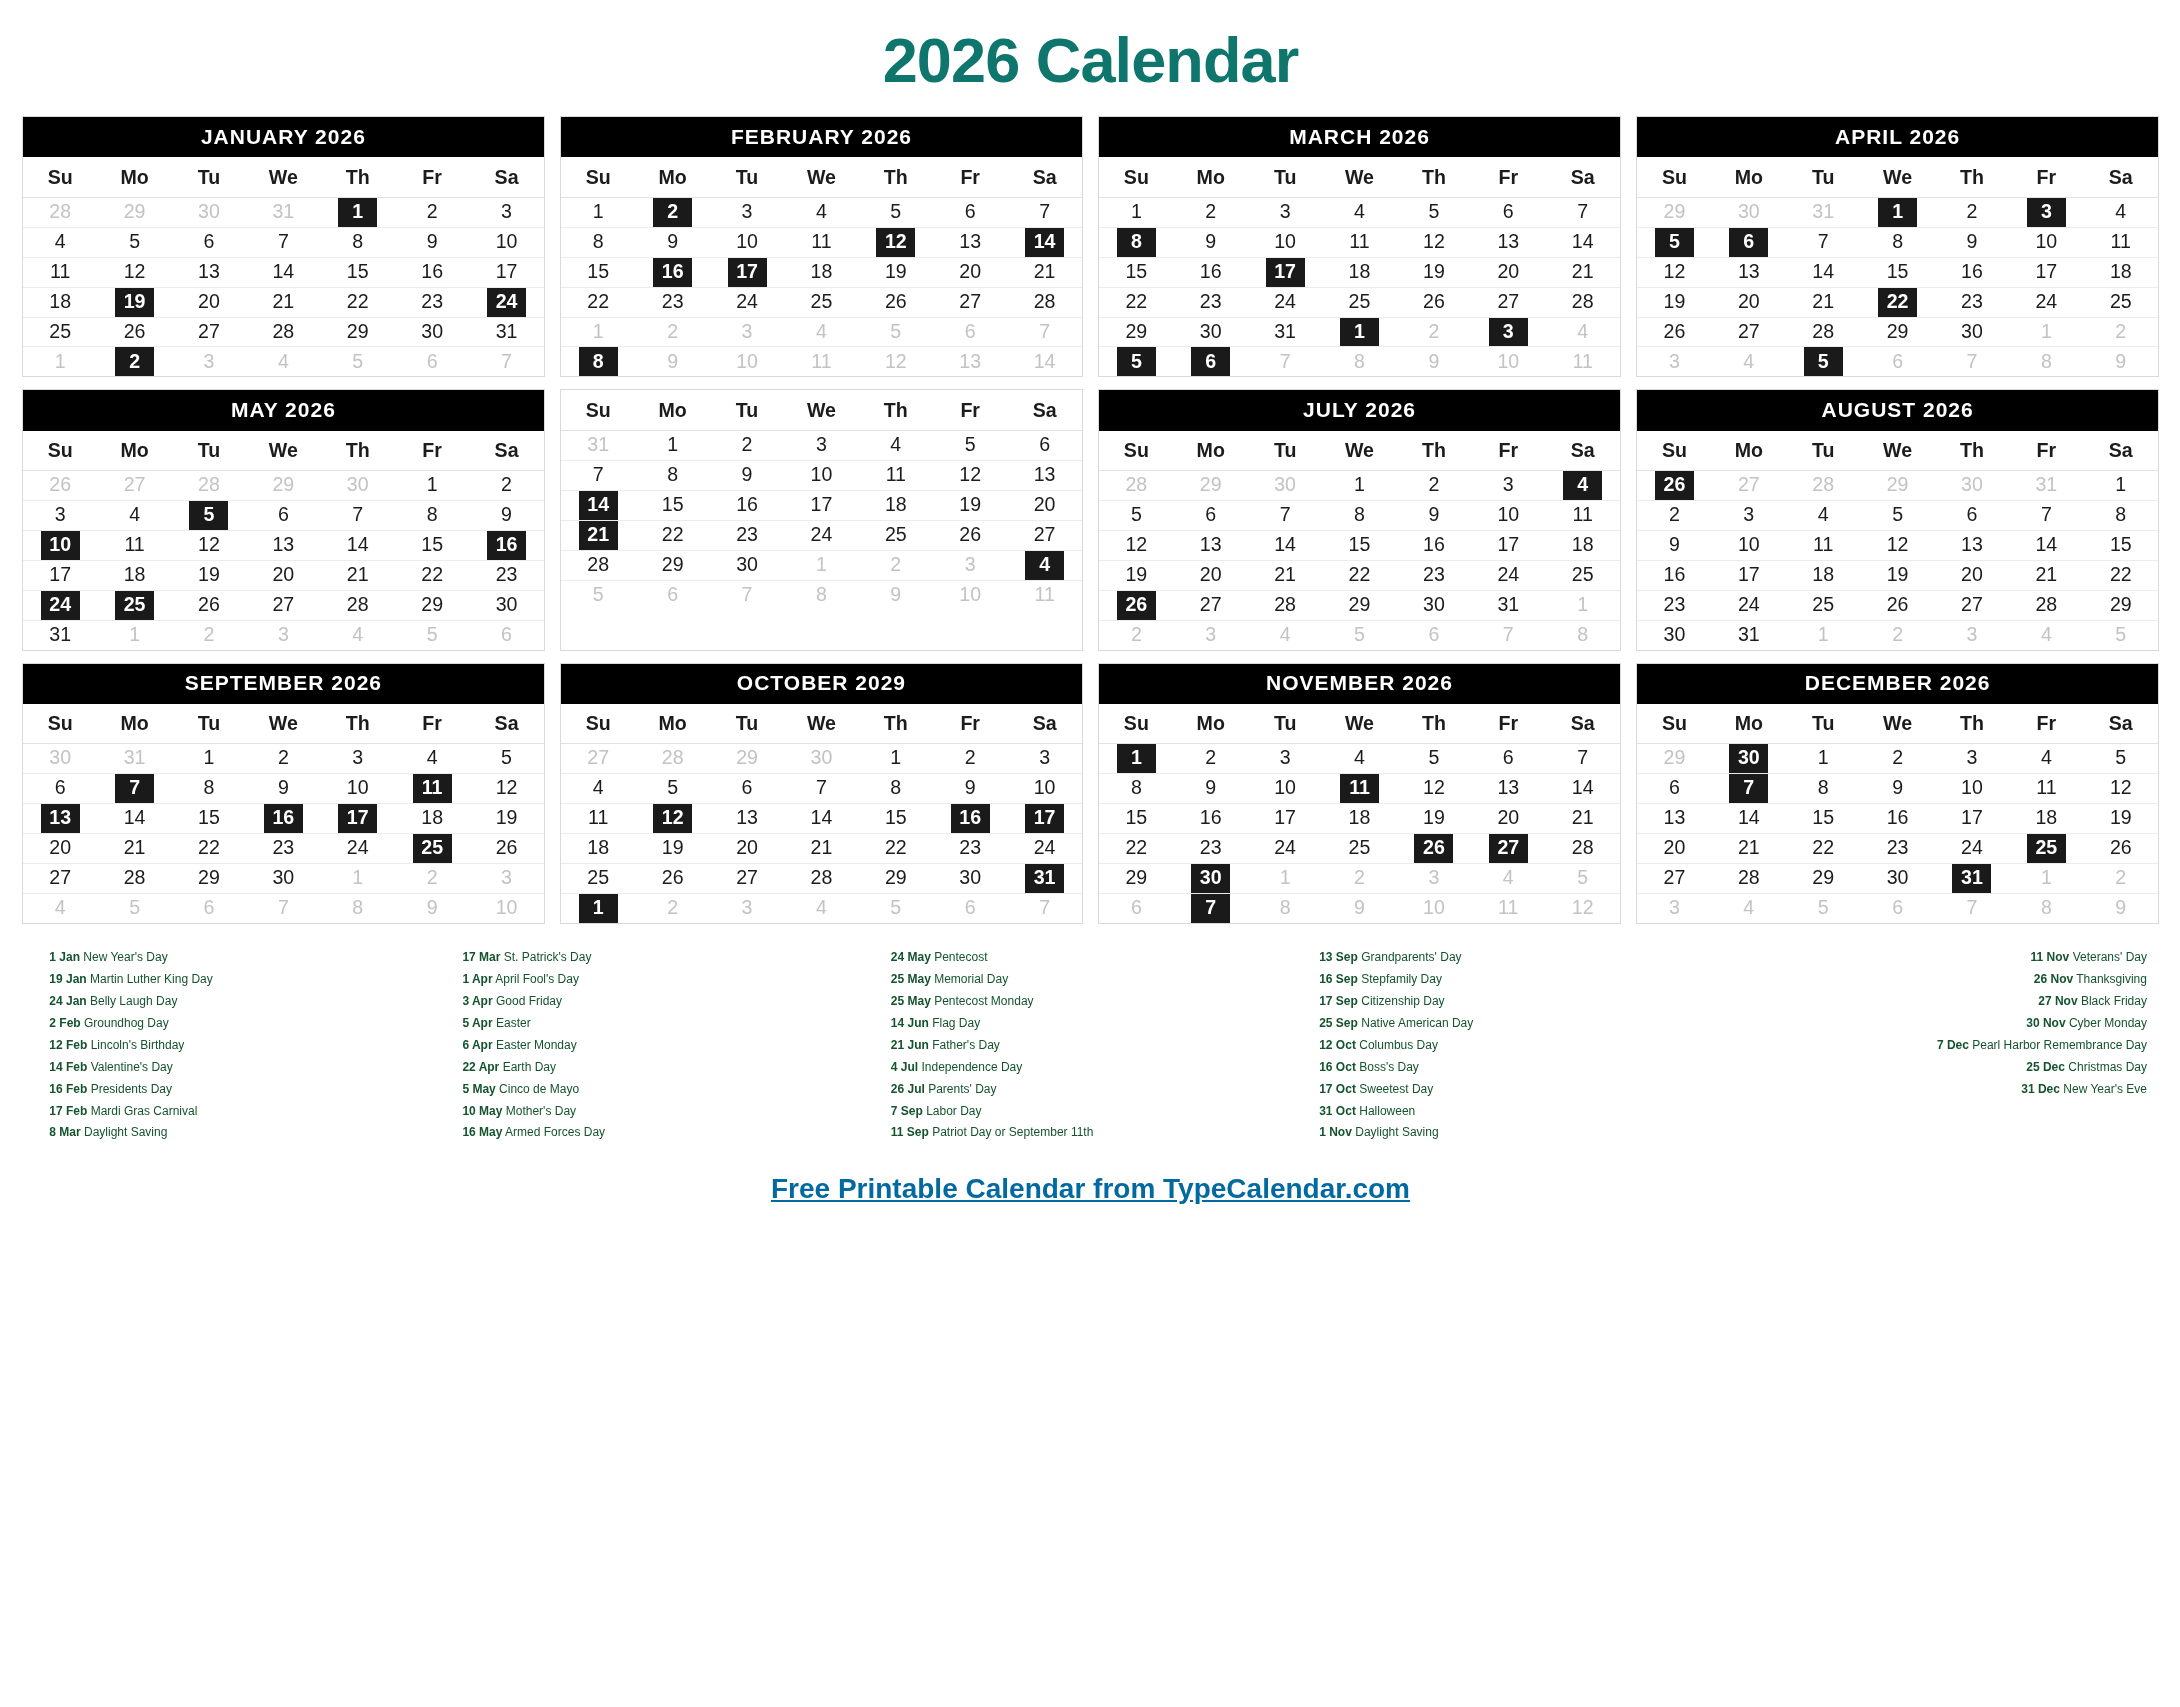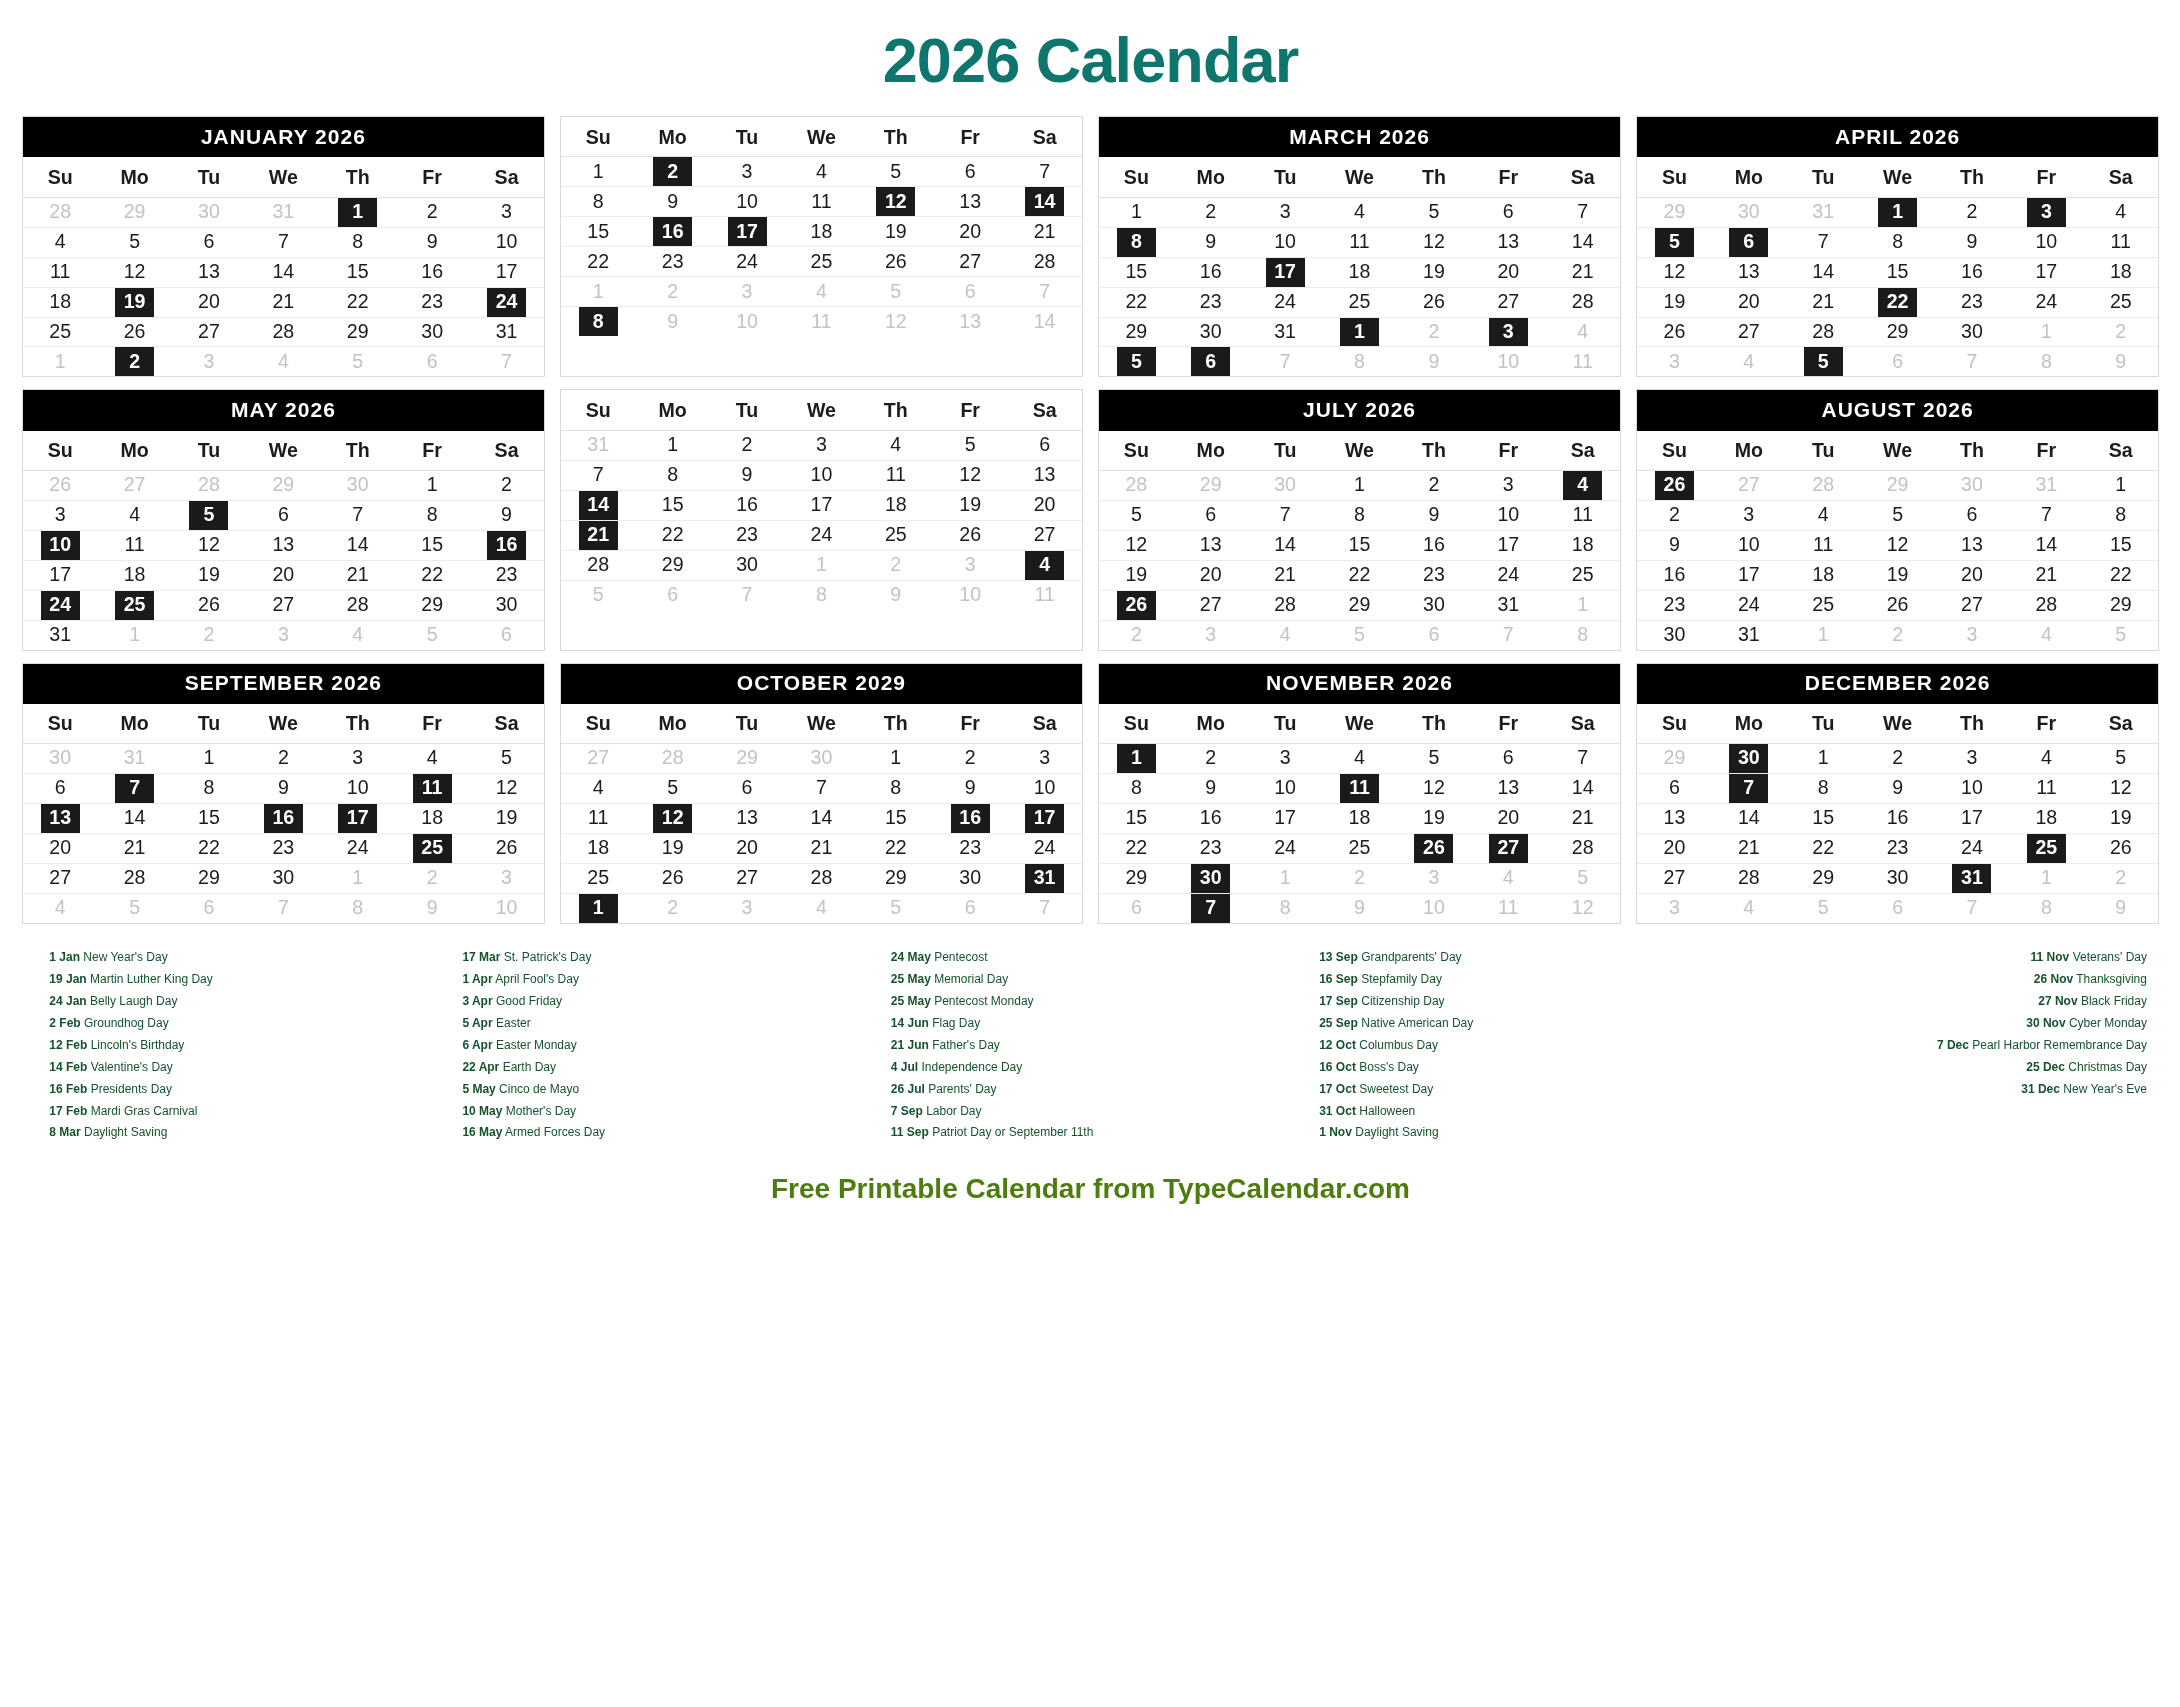--- a/index.html
+++ b/index.html
@@ -93,21 +93,22 @@
   .hcol:nth-child(3) .hitem,
   .hcol:nth-child(4) .hitem { text-align: left; }
   .hcol:nth-child(1) .hitem { padding-left: 15.3px; }
   .hcol:nth-child(5) .hitem { text-align: right; }
   .hitem b { font-weight: bold; }
   .footer {
     text-align: center;
     font-size: 28px;
     font-weight: bold;
     margin-top: 29px;
-    color: #4d7c0f;
+    color: #0369a1;
+    text-decoration: underline;
   }
 </style>
 </head>
 <body>
 
 <div class="page">
 
   <div class="title">2026 Calendar</div>
 
   <div class="months-grid">
@@ -261,20 +262,21 @@
                 <span class="cell">6</span>
               </td>
               <td class="muted">
                 <span class="cell">7</span>
               </td>
             </tr>
           </tbody>
         </table>
       </div>
       <div class="month">
+        <div class="month-head">FEBRUARY 2026</div>
         <table class="cal">
           <thead>
             <tr>
               <th>Su</th>
               <th>Mo</th>
               <th>Tu</th>
               <th>We</th>
               <th>Th</th>
               <th>Fr</th>
               <th>Sa</th>

